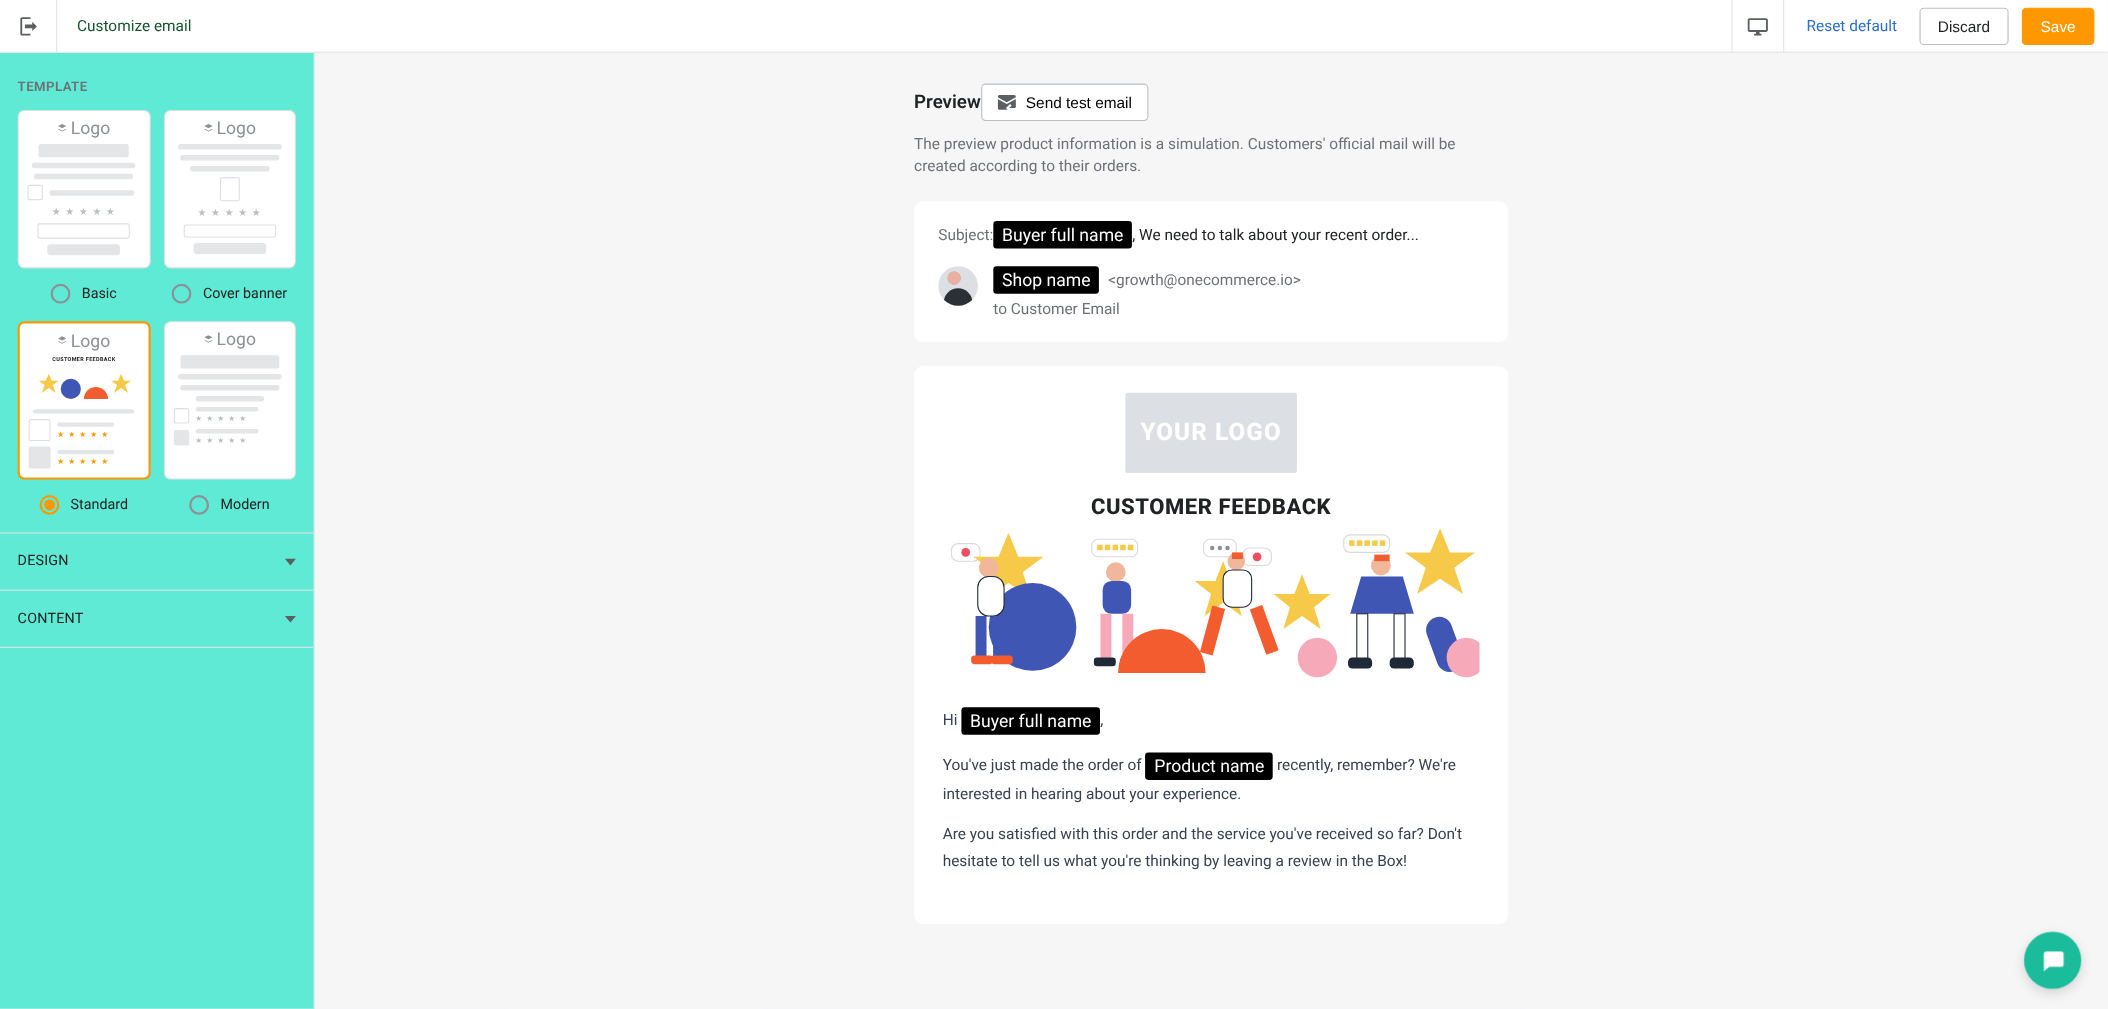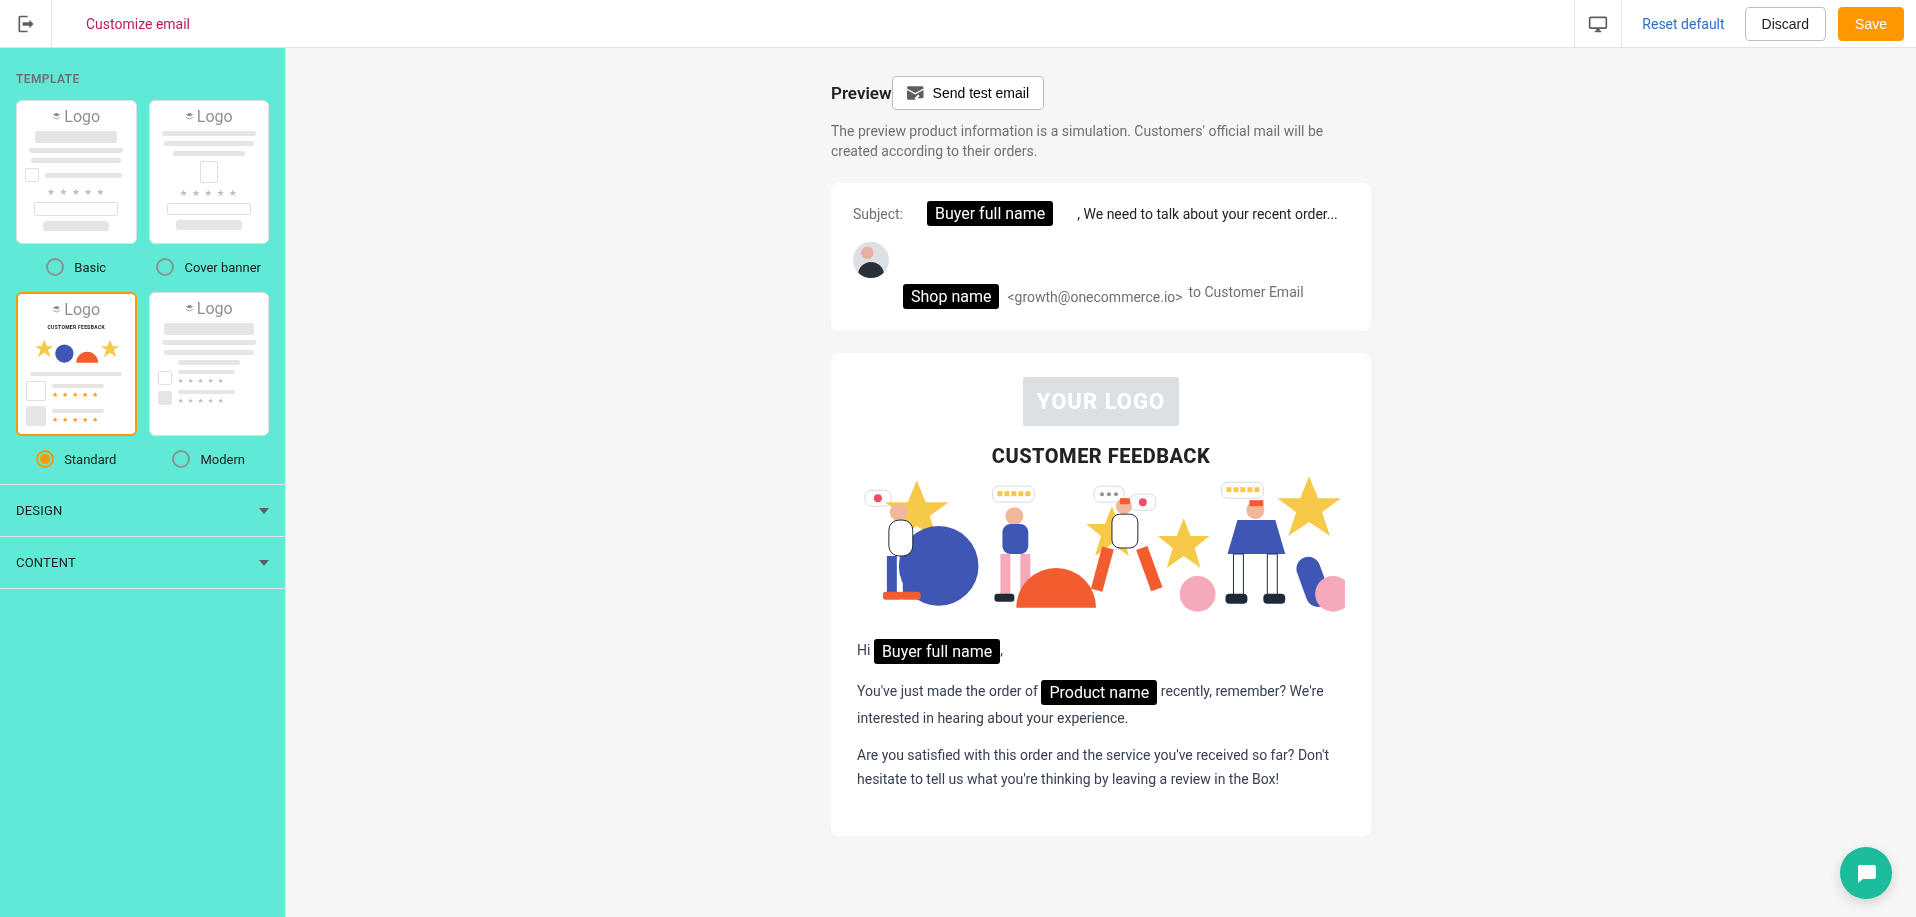--- a/index.html
+++ b/index.html
@@ -4,21 +4,21 @@
 <style>
   * { box-sizing: border-box; margin: 0; padding: 0; }
   html, body { height: 100%; font-family: -apple-system, BlinkMacSystemFont, "Segoe UI", Roboto, Helvetica, Arial, sans-serif; color: #202223; }
   body { background: #f6f6f7; overflow: hidden; }
 
   
   .topbar { position: fixed; top:0; left:0; right:0; height:48px; background:#fff; border-bottom:1px solid #e1e3e5; display:flex; align-items:center; z-index:20; }
   .topbar-left { display:flex; align-items:center; height:100%; }
   .exit-btn { width:52px; height:48px; border-right:1px solid #e1e3e5; display:flex; align-items:center; justify-content:center; cursor:pointer; }
   .exit-btn svg { width:20px; height:20px; fill:#5c5f62; }
-  .topbar-title { margin-left:34px; font-size:14px; color:#be185d; }
+  .topbar-title { margin-left:18px; font-size:14px; color:#14532d; }
   .topbar-right { margin-left:auto; display:flex; align-items:center; height:100%; }
   .device-btn { width:48px; height:48px; border-left:1px solid #e1e3e5; border-right:1px solid #e1e3e5; display:flex; align-items:center; justify-content:center; cursor:pointer; }
   .device-btn svg { width:20px; height:20px; fill:#5c5f62; }
   .reset-link { color:#2c6ecb; font-size:14px; padding:0 20px; cursor:pointer; }
   .btn { border-radius:4px; font-size:14px; padding:8px 16px; cursor:pointer; margin-right:12px; }
   .btn-outline { background:#fff; border:1px solid #babfc3; color:#202223; }
   .btn-primary { background:#FF9800; border:1px solid #FF9800; color:#fff; }
 
   
   .app { position:absolute; top:48px; bottom:0; left:0; right:0; display:flex; }
@@ -51,34 +51,34 @@
 
   
   .prev-wrap { max-width:540px; margin:0 auto; padding:28px 0 40px 0; }
   .prev-head { display:flex; align-items:center; justify-content:flex-start; margin-bottom:12px; }
   .prev-title { font-size:17px; font-weight:600; }
   .send-test-btn { display:flex; align-items:center; gap:8px; padding:8px 14px; border:1px solid #babfc3; border-radius:4px; background:#fff; font-size:14px; cursor:pointer; }
   .send-test-btn svg { width:18px; height:14px; fill:#5c5f62; }
   .prev-note { font-size:14px; color:#6d7175; line-height:1.4; margin-bottom:22px; }
 
   .mail-meta { background:#fff; border-radius:8px; padding:18px 22px 22px 22px; margin-bottom:22px; }
-  .subject-line { display:flex; align-items:center; gap:24px; font-size:14px; color:#6d7175; margin-bottom:16px; }
+  .subject-line { display:flex; align-items:center; gap:0; font-size:14px; color:#6d7175; margin-bottom:16px; }
   .pill { background:#000; color:#fff; font-size:16px; padding:3px 8px; border-radius:3px; }
   .subject-text { color:#202223; }
   .from-block { display:flex; align-items:flex-start; gap:14px; }
   .avatar { width:36px; height:36px; border-radius:50%; background: radial-gradient(circle at 40% 30%, #e9afa0 0 18%, transparent 19%), linear-gradient(#dcdfe3,#dcdfe3); background-color:#e8e9eb; flex-shrink:0; position:relative; overflow:hidden; }
   .avatar::after{content:"";position:absolute;bottom:-4px;left:5px;right:5px;height:20px;background:#2b2f36;border-radius:14px 14px 0 0;}
-  .from-lines { display:flex; flex-direction:row; gap:6px; font-size:14px;margin-top:42px; }
+  .from-lines { display:flex; flex-direction:column; gap:6px; font-size:14px; }
   .from-line1 { display:flex; align-items:center; gap:8px; }
   .from-email { color:#6d7175; }
   .to-line { color:#6d7175; }
 
   .mail-body { background:#fff; border-radius:8px; padding:20px 26px 30px 26px; }
   .logo-ph { display:flex; justify-content:center; margin:4px 0 18px 0; }
-  .logo-box { background:#dcdfe3; color:#fff; font-weight:800; font-size:22px; letter-spacing:1px; padding:12px 14px; border-radius:2px; }
+  .logo-box { background:#dcdfe3; color:#fff; font-weight:800; font-size:22px; letter-spacing:1px; padding:24px 14px; border-radius:2px; }
   .fb-title { text-align:center; font-weight:800; font-size:20px; letter-spacing:0.5px; margin-bottom:8px; }
   .illus { width:100%; height:140px; }
   .body-text { font-size:14px; color:#374151; line-height:1.7; margin-top:18px; }
   .body-text .pill { vertical-align:middle; }
   .body-text p { margin-bottom:14px; }
 
   
   .main::-webkit-scrollbar { width:15px; }
   .main::-webkit-scrollbar-track { background:#f1f1f1; }
   .main::-webkit-scrollbar-thumb { background:#c1c1c1; }

